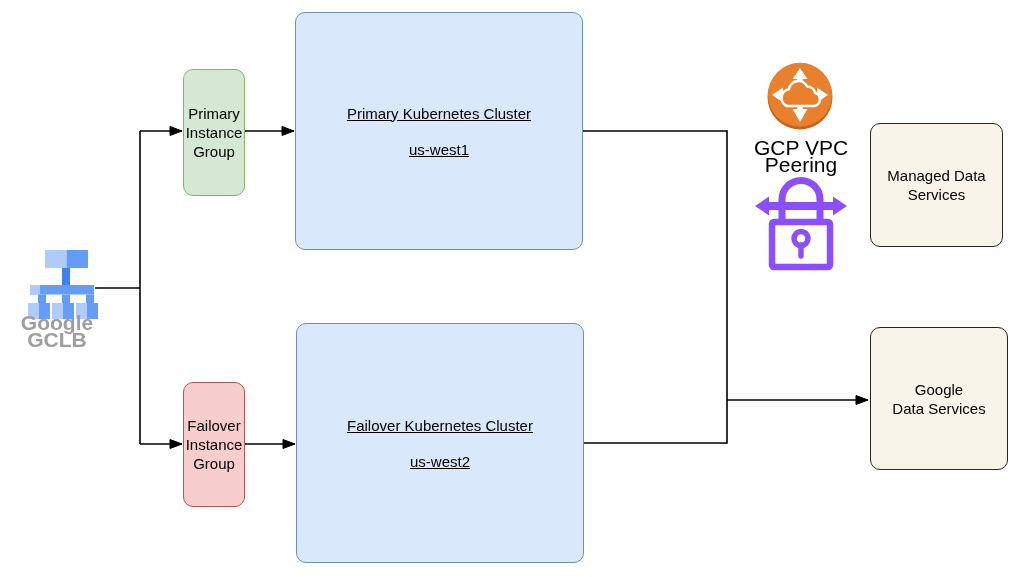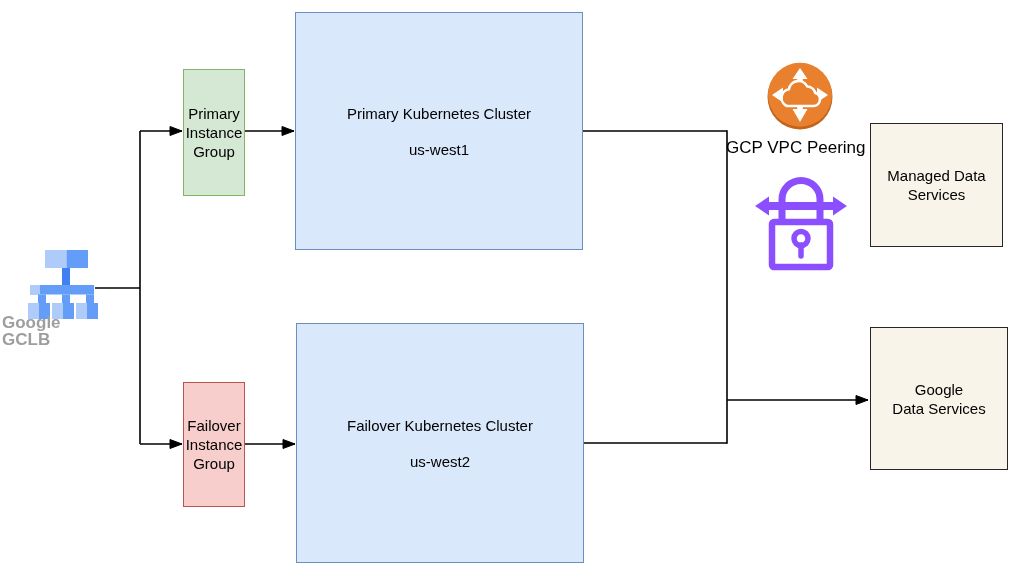--- a/index.html
+++ b/index.html
@@ -7,41 +7,41 @@
     position:relative; width:1022px; height:577px; background:#ffffff;
     font-family:"Liberation Sans", sans-serif; color:#000; overflow:hidden;
   }
   .overlay { position:absolute; left:0; top:0; width:1022px; height:577px; pointer-events:none; }
   .connector-line { fill:none; stroke:var(--connector,#000); stroke-width:1.6px; }
   .arrowhead-path { fill:var(--connector,#000); stroke:var(--connector,#000); stroke-width:1; stroke-linejoin:round; }
 
   .node {
     position:absolute; box-sizing:border-box;
     display:flex; align-items:center; justify-content:center; flex-direction:column;
-    text-align:center; font-size:15px; line-height:19px; color:var(--text,#000);
+    text-align:center; font-size:15px; line-height:19px; color:var(--text,#000);border-radius:10px;
   }
   .pre { white-space:pre-line; }
-  .cluster { background:var(--cluster-fill,#dae8fc); border:1.6px solid var(--cluster-border,#6c8ebf); row-gap:17px; }
+  .cluster { background:var(--cluster-fill,#dae8fc); border:1.6px solid var(--cluster-border,#6c8ebf); row-gap:17px;text-decoration:underline; }
   .group-primary  { background:var(--primary-group-fill,#d5e8d4); border:1.6px solid var(--primary-group-border,#82b366); }
   .group-failover { background:var(--failover-group-fill,#f8cecc); border:1.6px solid var(--failover-group-border,#b85450); }
   .databox { background:var(--data-box-fill,#f8f4e9); border:1.6px solid var(--data-box-border,#262626); }
 
   .box-primary-group   { left:183px; top:69px;  width:62px;  height:127px; }
   .box-failover-group  { left:183px; top:382px; width:62px;  height:125px;text-align:center; }
   .box-primary-cluster { left:295px; top:12px;  width:288px; height:238px; }
   .box-failover-cluster{ left:296px; top:323px; width:288px; height:240px; }
   .box-managed-data    { left:870px; top:123px; width:133px; height:124px; }
   .box-google-data     { left:870px; top:327px; width:138px; height:143px; }
 
   .icon { position:absolute; }
   .gclb-icon    { left:28px;  top:249px; }
   .peering-icon { left:766px; top:62px;  }
   .lock-icon    { left:752px; top:176px; }
 
-  .icon-label { position:absolute; text-align:left; font-size:17px; line-height:17px; }
+  .icon-label { position:absolute; text-align:center; font-size:21px; line-height:17px; }
   .gclb-label { left:2px; top:314px; width:110px; font-weight:bold; color:var(--gclb-label-gray,#9e9e9e); }
   .peering-label { left:726px; top:139px; width:150px; color:var(--text,#000); }
 </style>
 </head>
 <body>
 
 <div class="canvas">
 
   <svg class="overlay" viewBox="0 0 1022 577">
     <defs>

